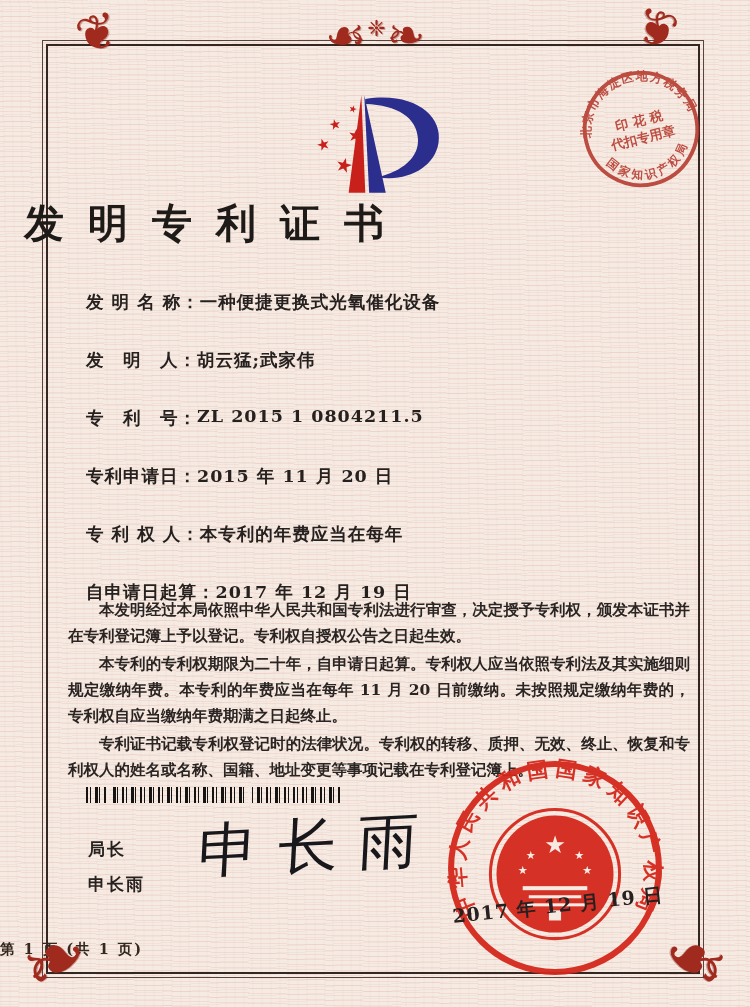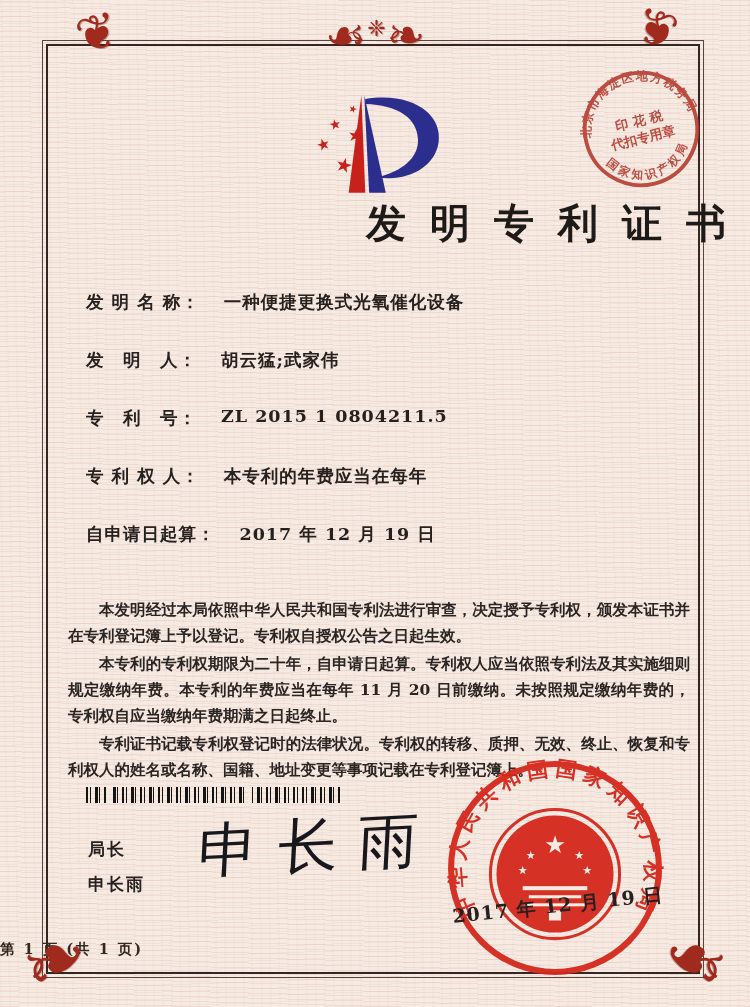--- a/index.html
+++ b/index.html
@@ -25,26 +25,26 @@
   .orn-tr{top:4px;right:72px;font-size:50px;transform:rotate(14deg) scaleX(-1);}
   .orn-bl{bottom:8px;left:22px;font-size:78px;transform:rotate(-28deg);}
   .orn-br{bottom:8px;right:22px;font-size:78px;transform:rotate(28deg) scaleX(-1);}
   .orn-tc{top:12px;left:50%;transform:translateX(-50%);font-size:46px;display:flex;align-items:center;gap:1px;}
   .orn-tc .mid{font-size:22px;align-self:flex-start;margin-top:6px;}
   .cert-no{position:absolute;left:84px;top:80px;font-size:17px;font-weight:700;
            letter-spacing:3px;color:#26211e;z-index:2;}
   .logo{position:absolute;left:293px;top:88px;width:166px;height:112px;z-index:2;}
   .tax-stamp{position:absolute;left:578px;top:66px;width:126px;height:126px;
              transform:rotate(-14deg);opacity:.88;z-index:3;}
-  .title{position:absolute;left:0;right:0;top:196px;margin:0;text-align:right;
+  .title{position:absolute;left:0;right:0;top:196px;margin:0;text-align:left;
          font-size:40px;font-weight:900;letter-spacing:24px;text-indent:24px;
          color:#1e1a18;z-index:2;}
   .fields{position:absolute;left:86px;top:290px;right:76px;z-index:2;}
   .field-row{display:flex;margin-bottom:34px;font-size:17.5px;font-weight:700;
-             color:#26211f;letter-spacing:1px;white-space:nowrap;gap:24px;}
+             color:#26211f;letter-spacing:1px;white-space:nowrap;}
   .flabel{flex:none;}
   .body-text{position:absolute;left:66px;right:58px;top:595px;z-index:2;color:#2a2422;}
   .body-text p{margin:2px;text-indent:2em;font-size:15.5px;line-height:26px;
                font-weight:600;text-align:justify;}
   .barcode{position:absolute;left:86px;top:787px;width:256px;height:16px;z-index:2;
     background-image:
       repeating-linear-gradient(90deg, transparent 0 21px, #f5e9e2 21px 23px, transparent 23px 47px),
       repeating-linear-gradient(90deg,#161412 0 2px,transparent 2px 4px,#161412 4px 5px,transparent 5px 9px,#161412 9px 12px,transparent 12px 13px,#161412 13px 14px,transparent 14px 18px);}
   .signer{position:absolute;left:88px;top:838px;z-index:2;color:#26211f;}
   .signer div{font-size:17px;font-weight:700;letter-spacing:2px;margin-bottom:12px;}
@@ -117,20 +117,24 @@
     </div>
     <div class="field-row">
       <span class="flabel">发　明　人：</span>
       <span class="fvalue">胡云猛;武家伟</span>
     </div>
     <div class="field-row">
       <span class="flabel">专　利　号：</span>
       <span class="fvalue">ZL 2015 1 0804211.5</span>
     </div>
     <div class="field-row">
+      <span class="flabel">专利申请日：</span>
+      <span class="fvalue">2015 年 11 月 20 日</span>
+    </div>
+    <div class="field-row">
       <span class="flabel">专 利 权 人：</span>
       <span class="fvalue">本专利的年费应当在每年</span>
     </div>
     <div class="field-row">
       <span class="flabel">自申请日起算：</span>
       <span class="fvalue">2017 年 12 月 19 日</span>
     </div>
   </div>
 
   <div class="body-text">

